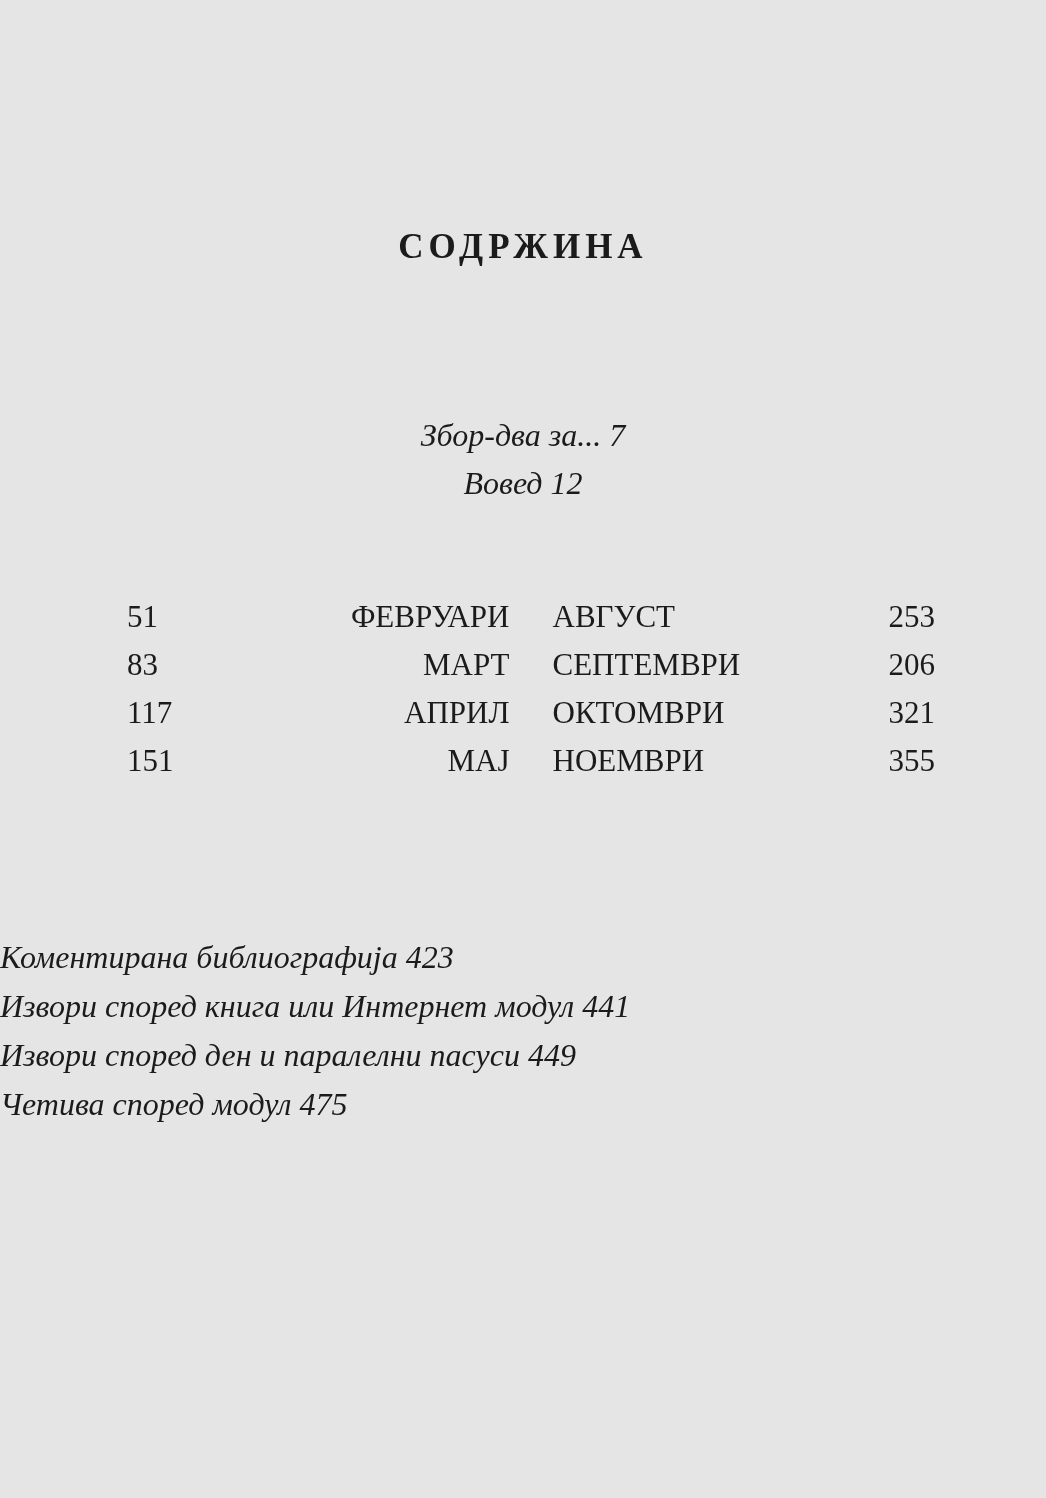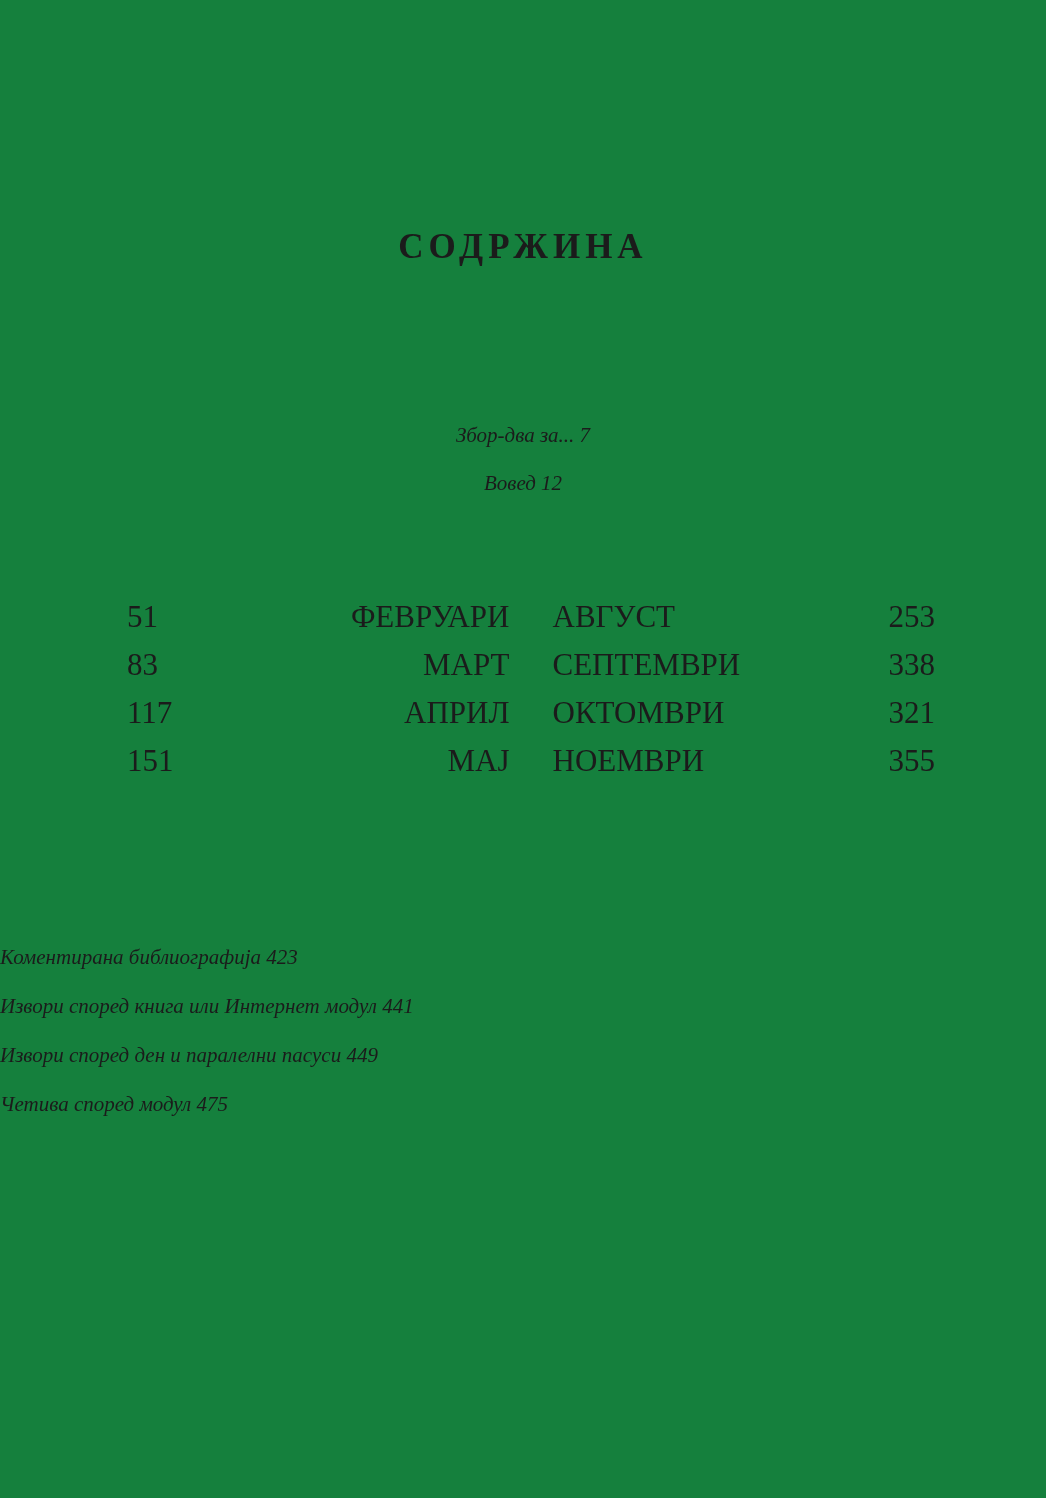--- a/index.html
+++ b/index.html
@@ -4,21 +4,21 @@
 <style>
   html, body {
     margin: 0;
     padding: 0;
     background: #ffffff;
   }
   .page {
     position: relative;
     width: 1046px;
     height: 1498px;
-    background: #15803d;
+    background: #e5e5e5;
     color: #1b1b1b;
     font-family: "Liberation Serif", "DejaVu Serif", serif;
     overflow: hidden;
   }
   .doc-title {
     position: absolute;
     top: 204px;
     left: 0;
     width: 100%;
     text-align: center;
@@ -35,21 +35,21 @@
     text-align: center;
   }
   .back-matter {
     position: absolute;
     top: 933px;
     left: 0;
     width: 100%;
   }
   .fm-line {
     font-style: italic;
-    font-size: 21px;
+    font-size: 32px;
     line-height: 48px;
     white-space: nowrap;
   }
   .back-matter .fm-line {
     line-height: 49px;
   }
   .toc-table {
     position: absolute;
     top: 593px;
     left: 127px;
@@ -103,21 +103,21 @@
     <div class="toc-row">
       <span class="pnum-left">51</span>
       <span class="month-left">ФЕВРУАРИ</span>
       <span class="month-right">АВГУСТ</span>
       <span class="pnum-right">253</span>
     </div>
     <div class="toc-row">
       <span class="pnum-left">83</span>
       <span class="month-left">МАРТ</span>
       <span class="month-right">СЕПТЕМВРИ</span>
-      <span class="pnum-right">338</span>
+      <span class="pnum-right">206</span>
     </div>
     <div class="toc-row">
       <span class="pnum-left">117</span>
       <span class="month-left">АПРИЛ</span>
       <span class="month-right">ОКТОМВРИ</span>
       <span class="pnum-right">321</span>
     </div>
     <div class="toc-row">
       <span class="pnum-left">151</span>
       <span class="month-left">МАЈ</span>

